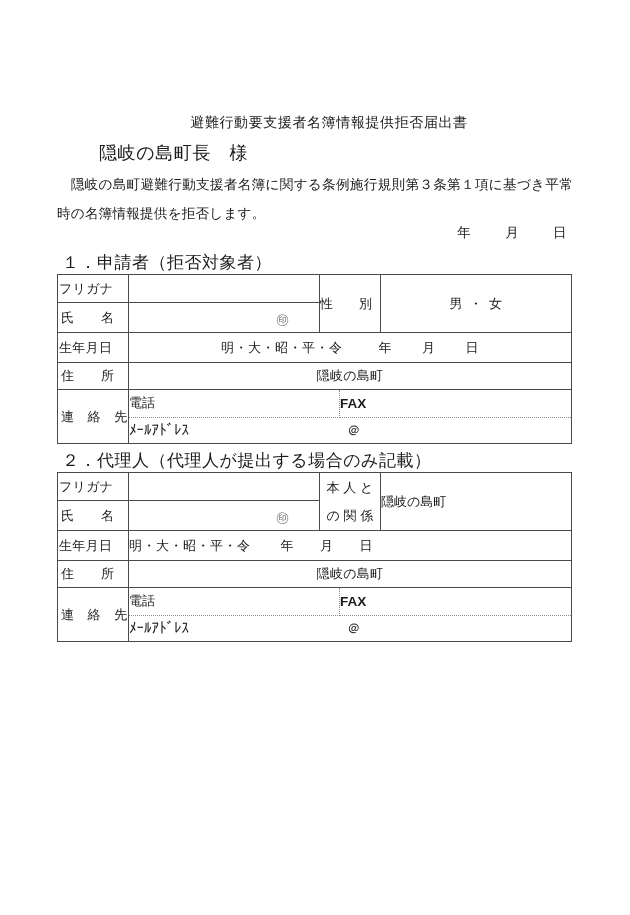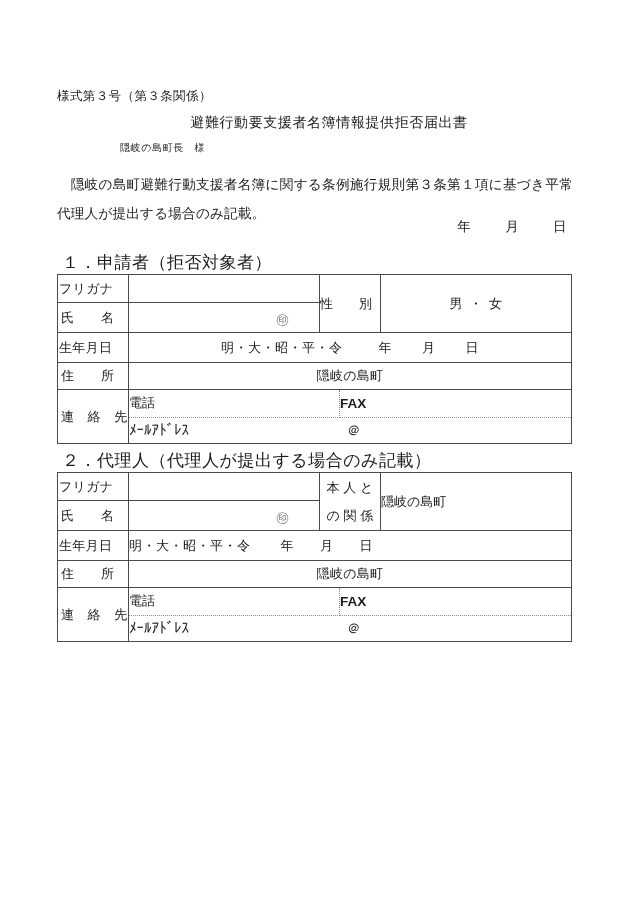--- a/index.html
+++ b/index.html
@@ -35,44 +35,44 @@
     left: 0;
     right: 0;
     top: 114px;
     text-align: center;
     font-size: 14px;
     letter-spacing: 0.6px;
     padding-left: 28px;
   }
   .addressee {
     position: absolute;
-    left: 76px;
+    left: 55px;
     top: 141px;
-    font-size: 10px;
+    font-size: 18px;
     letter-spacing: 0.6px;
     white-space: nowrap;
     padding-left: 44px;
   }
   .body-text {
     position: absolute;
     left: 57px;
     top: 170px;
     width: 516px;
     font-size: 13.6px;
     line-height: 29px;
     letter-spacing: 0.2px;
     text-align: justify;
     text-justify: inter-ideograph;
   }
   .body-text .indent { display: inline-block; width: 1em; }
 
   .date-line {
     position: absolute;
     left: 57px;
-    top: 218px;
+    top: 224px;
     width: 516px;
     font-size: 13.5px;
     text-align: right;
     letter-spacing: 0.4px;
   }
   .date-line .gap { display: inline-block; width: 34px; }
   .date-line .tail { display: inline-block; width: 6px; }
 
   
   .section-heading {
@@ -197,28 +197,27 @@
   }
   .mail-row-inner { position: relative; }
 
   .addr-val { padding-left: 7px; letter-spacing: 0.3px; text-align: center; }
 </style>
 </head>
 <body>
 
 <div class="page">
 
-  <div class="form-code">様式第３号（第３条関係）</div>
 
   <div class="doc-title">避難行動要支援者名簿情報提供拒否届出書</div>
 
   <div class="addressee">隠岐の島町長　様</div>
 
   <div class="body-text">
-    <span class="indent"></span><span>隠岐の島町避難行動支援者名簿に関する条例施行規則第３条第１項に基づき平常</span><span>代理人が提出する場合のみ記載。</span>
+    <span class="indent"></span><span>隠岐の島町避難行動支援者名簿に関する条例施行規則第３条第１項に基づき平常</span><span>時の名簿情報提供を拒否します。</span>
   </div>
 
   <div class="date-line">
     <span>年</span><span class="gap"></span><span>月</span><span class="gap"></span><span>日</span><span class="tail"></span>
   </div>
 
   <div class="section-heading s1">１．申請者（拒否対象者）</div>
 
   <table class="form-table t1">
     <tbody>

